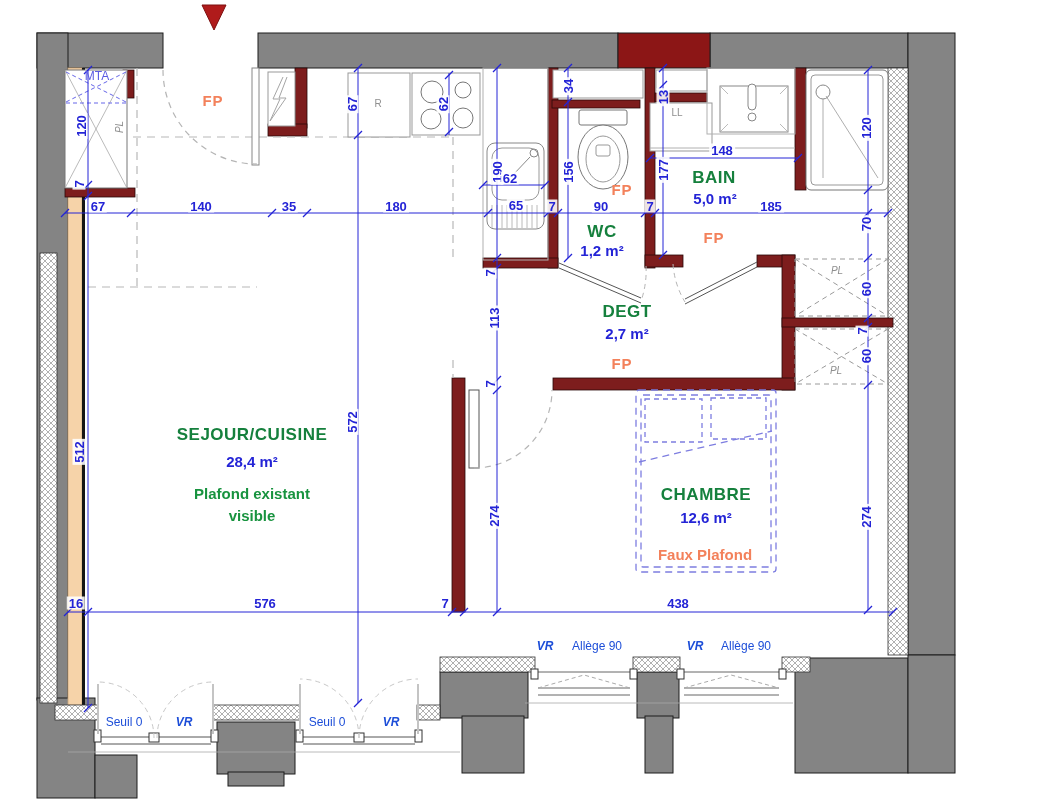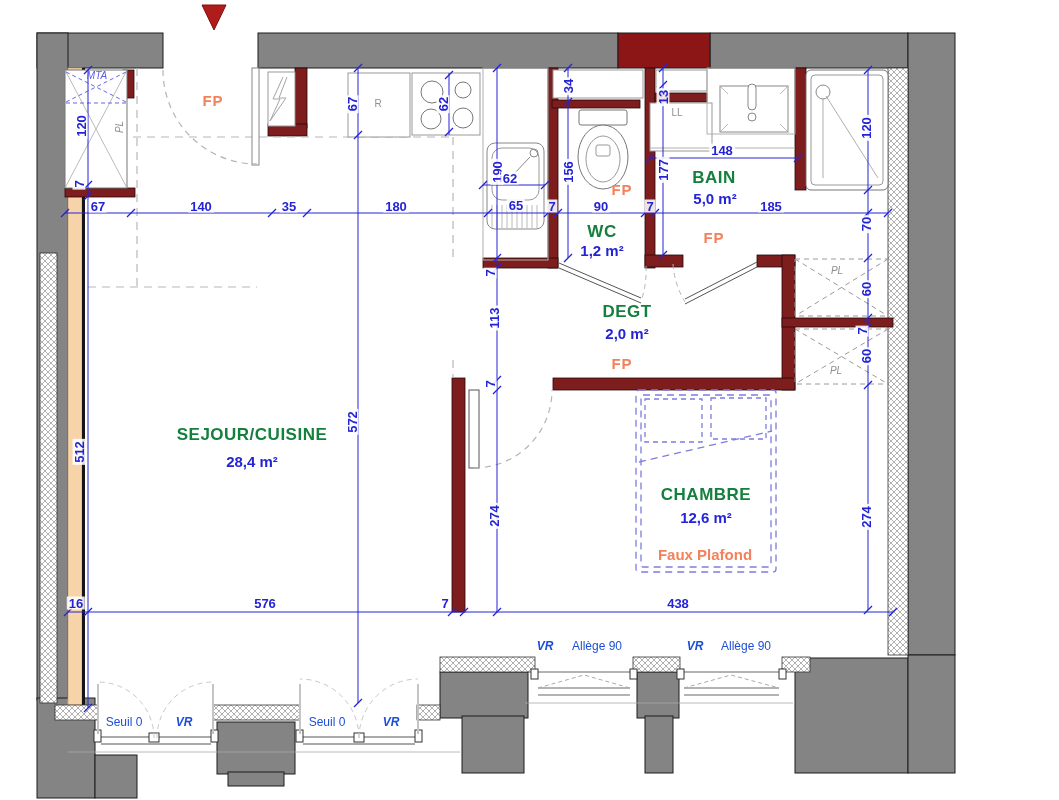--- a/index.html
+++ b/index.html
@@ -11,21 +11,21 @@
   .dimv{transform:translate(-50%,-50%) rotate(-90deg);}
   .room{color:#15803d;font-size:17px;font-weight:bold;letter-spacing:.5px;}
   .area{color:#2424d6;font-size:15px;font-weight:bold;}
   .fp{color:#f3815b;font-size:15px;font-weight:bold;letter-spacing:1px;}
   .green{color:#18933f;font-size:15px;font-weight:bold;white-space:normal;width:160px;text-align:center;line-height:1.45;}
   .orange{color:#f3815b;font-size:15px;font-weight:bold;}
   .fixlbl{color:#8f8f8f;font-size:10px;}
   .ital{font-style:italic;}
   .winlbl{color:#1d4ed8;font-size:12px;}
   .vr{font-style:italic;font-weight:bold;}
-  .mta{color:#5a5ae2;font-size:10px;font-style:italic;}
+  .mta{color:#5a5ae2;font-size:12px;}
 </style>
 </head>
 <body>
 
 <div id="plan">
 <svg width="1059" height="800" viewBox="0 0 1059 800">
   <defs>
     <pattern id="xh" width="6" height="6" patternUnits="userSpaceOnUse">
       <rect width="6" height="6" fill="#ffffff"></rect>
       <path d="M0,0 L6,6 M0,6 L6,0" stroke="#8f8f8f" stroke-width="0.7"></path>
@@ -235,24 +235,25 @@
     <path d="M663,68 V255"></path>
     <path d="M868,70 V610"></path>
     <path d="M449,73 V135"></path>
     <path stroke-width="1.3" d="M61,217 L69,209 M127,217 L135,209 M268,217 L276,209 M303,217 L311,209 M484,217 L492,209 M544,217 L552,209 M554,217 L562,209 M641,217 L649,209 M651,217 L659,209 M884,217 L892,209 M64,616 L72,608 M84,616 L92,608 M448,616 L456,608 M460,616 L468,608 M889,616 L897,608 M646,162 L654,154 M794,162 L802,154 M479,189 L487,181 M541,189 L549,181"></path>
     <path stroke-width="1.3" d="M84,74 L92,66 M84,189 L92,181 M84,200 L92,192 M84,712 L92,704 M354,72 L362,64 M354,139 L362,131 M354,707 L362,699 M493,72 L501,64 M493,262 L501,254 M493,272 L501,264 M493,384 L501,376 M493,394 L501,386 M493,616 L501,608 M564,72 L572,64 M564,106 L572,98 M564,262 L572,254 M659,72 L667,64 M659,89 L667,81 M659,259 L667,251 M864,74 L872,66 M864,194 L872,186 M864,217 L872,209 M864,262 L872,254 M864,322 L872,314 M864,331 L872,323 M864,389 L872,381 M864,614 L872,606 M445,79 L453,71 M445,136 L453,128"></path>
   </g>
 </svg>
 
 <span class="lbl room" style="left:252px;top:434px">SEJOUR/CUISINE</span>
 <span class="lbl area" style="left:252px;top:461px">28,4 m²</span>
+<span class="lbl green" style="left:252px;top:505px">Plafond existant visible</span>
 <span class="lbl room" style="left:602px;top:231px">WC</span>
 <span class="lbl area" style="left:602px;top:250px">1,2 m²</span>
 <span class="lbl room" style="left:627px;top:311px">DEGT</span>
-<span class="lbl area" style="left:627px;top:333px">2,0 m²</span>
+<span class="lbl area" style="left:627px;top:333px">2,7 m²</span>
 <span class="lbl room" style="left:714px;top:177px">BAIN</span>
 <span class="lbl area" style="left:715px;top:198px">5,0 m²</span>
 <span class="lbl room" style="left:706px;top:494px">CHAMBRE</span>
 <span class="lbl area" style="left:706px;top:517px">12,6 m²</span>
 <span class="lbl orange" style="left:705px;top:554px">Faux Plafond</span>
 
 <span class="lbl fp" style="left:213px;top:100px">FP</span>
 <span class="lbl fp" style="left:622px;top:189px">FP</span>
 <span class="lbl fp" style="left:714px;top:237px">FP</span>
 <span class="lbl fp" style="left:622px;top:363px">FP</span>

